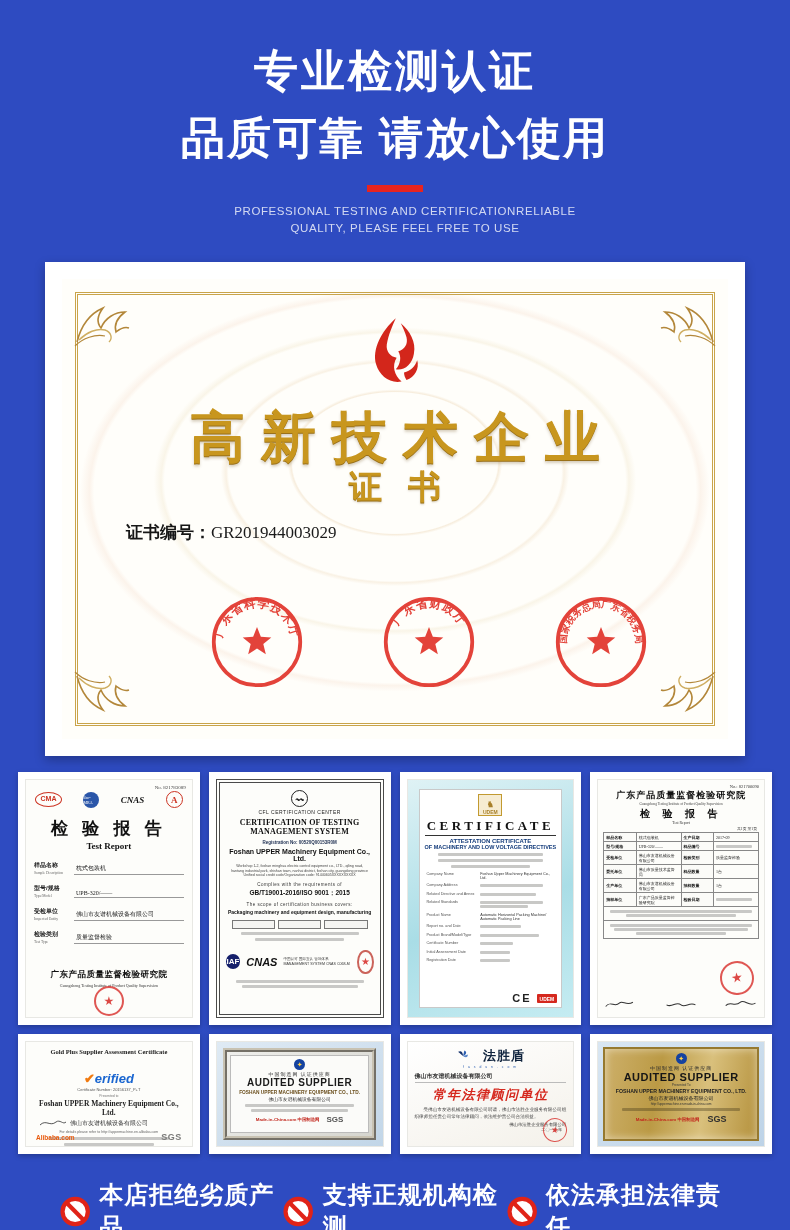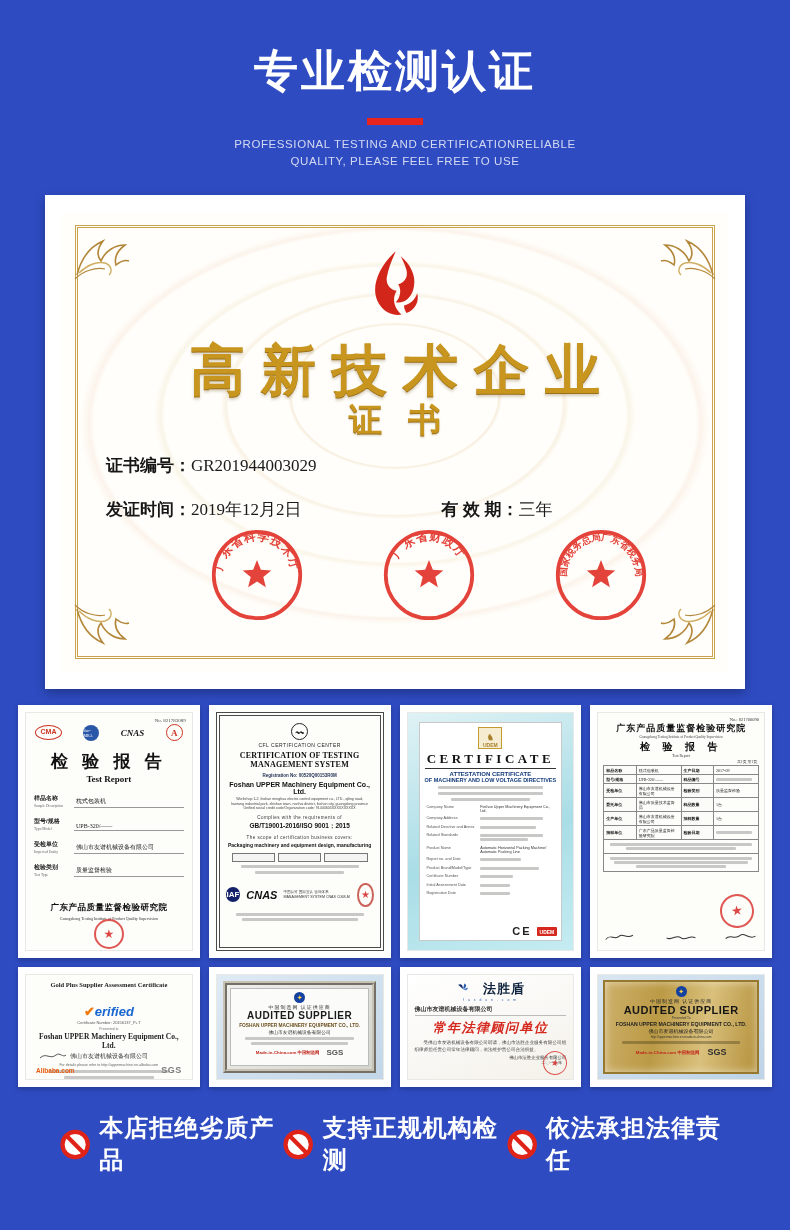--- a/index.html
+++ b/index.html
@@ -31,21 +31,21 @@
   .torch { position:absolute; top:36px; left:50%; transform:translateX(-50%); width:74px; height:88px; }
   .cert-title { position:absolute; top:122px; width:100%; text-align:center;
     font-family:Liberation Serif, serif; font-weight:bold; font-size:55px; letter-spacing:16px; padding-left:16px;
     color:#c8961e; text-shadow:0 1px 0 #9a711a, 0 3px 3px rgba(90,60,0,.25); }
   .cert-sub { position:absolute; top:186px; width:100%; text-align:center;
     font-family:"Liberation Serif",serif; font-weight:bold; font-size:33px; letter-spacing:26px; padding-left:26px;
     color:#c8961e; text-shadow:0 1px 0 #9a711a, 0 2px 2px rgba(90,60,0,.25); }
   .fields { position:absolute; top:242px; left:44px; right:34px; }
   .frow { display:flex; margin-bottom:21px; }
   .fcell { display:flex; align-items:baseline; }
-  .fcell.l { width:57%; } .fcell.r { flex:1; }
+  .fcell.l { width:57%; } .fcell.r { flex:1;margin-left:20px; }
   .flabel { font-weight:bold; font-size:17px; color:#161616; white-space:nowrap; }
   .fvalue { font-family:"Liberation Serif",serif; font-size:17px; color:#1a1a1a; white-space:nowrap; }
   .seals { position:absolute; top:316px; left:148px; width:438px; display:flex; justify-content:space-between; }
   .seal { width:94px; height:94px; opacity:.88; }
   .seal-text { fill:#e02a20; font-weight:bold; }
   .seal-text.short { font-size:12.5px; letter-spacing:1px; }
   .seal-text.long { font-size:10px; }
 
   
   .grid { display:grid; grid-template-columns:repeat(4,1fr); gap:9px; padding:0 18px; }
@@ -203,20 +203,21 @@
   
   .footer { display:flex; justify-content:space-between; padding:0 60px; margin-top:25px; }
   .fitem { display:flex; align-items:center; gap:9px; color:#fff; font-size:24px; font-weight:bold; letter-spacing:1px; }
   .ban { width:33px; height:33px; }
 </style>
 </head>
 <body>
 
 <div class="header">
   <div class="t1">专业检测认证</div>
+  <div class="t2">品质可靠 请放心使用</div>
   <div class="divider"></div>
   <div class="sub">PROFESSIONAL TESTING AND CERTIFICATIONRELIABLE</div>
   <div class="sub">QUALITY, PLEASE FEEL FREE TO USE</div>
 </div>
 
 <div class="cert-frame">
   <div class="cert-inner">
     <div class="guilloche"></div>
     <div class="gold-border"></div>
 
@@ -250,30 +251,20 @@
     </div>
 
     <div class="cert-title">高新技术企业</div>
     <div class="cert-sub">证书</div>
 
     <div class="fields">
       <div class="frow">
         <div class="fcell r">
           <span class="flabel">证书编号：</span>
           <span class="fvalue">GR201944003029</span>
-        </div>
-      </div>
-      <div class="frow">
-        <div class="fcell l">
-          <span class="flabel">发证时间：</span>
-          <span class="fvalue">2019年12月2日</span>
-        </div>
-        <div class="fcell r">
-          <span class="flabel">有 效 期：</span>
-          <span class="fvalue">三年</span>
         </div>
       </div>
     </div>
 
     <div class="seals">
       <svg class="seal" viewBox="0 0 100 100">
         <defs>
             <path id="arc0" d="M 15.2 62.6 A 37 37 0 1 1 84.8 62.6" fill="none"></path>
           </defs>
         <circle cx="50" cy="50" r="46" fill="none" stroke="#e02a20" stroke-width="4"></circle>

